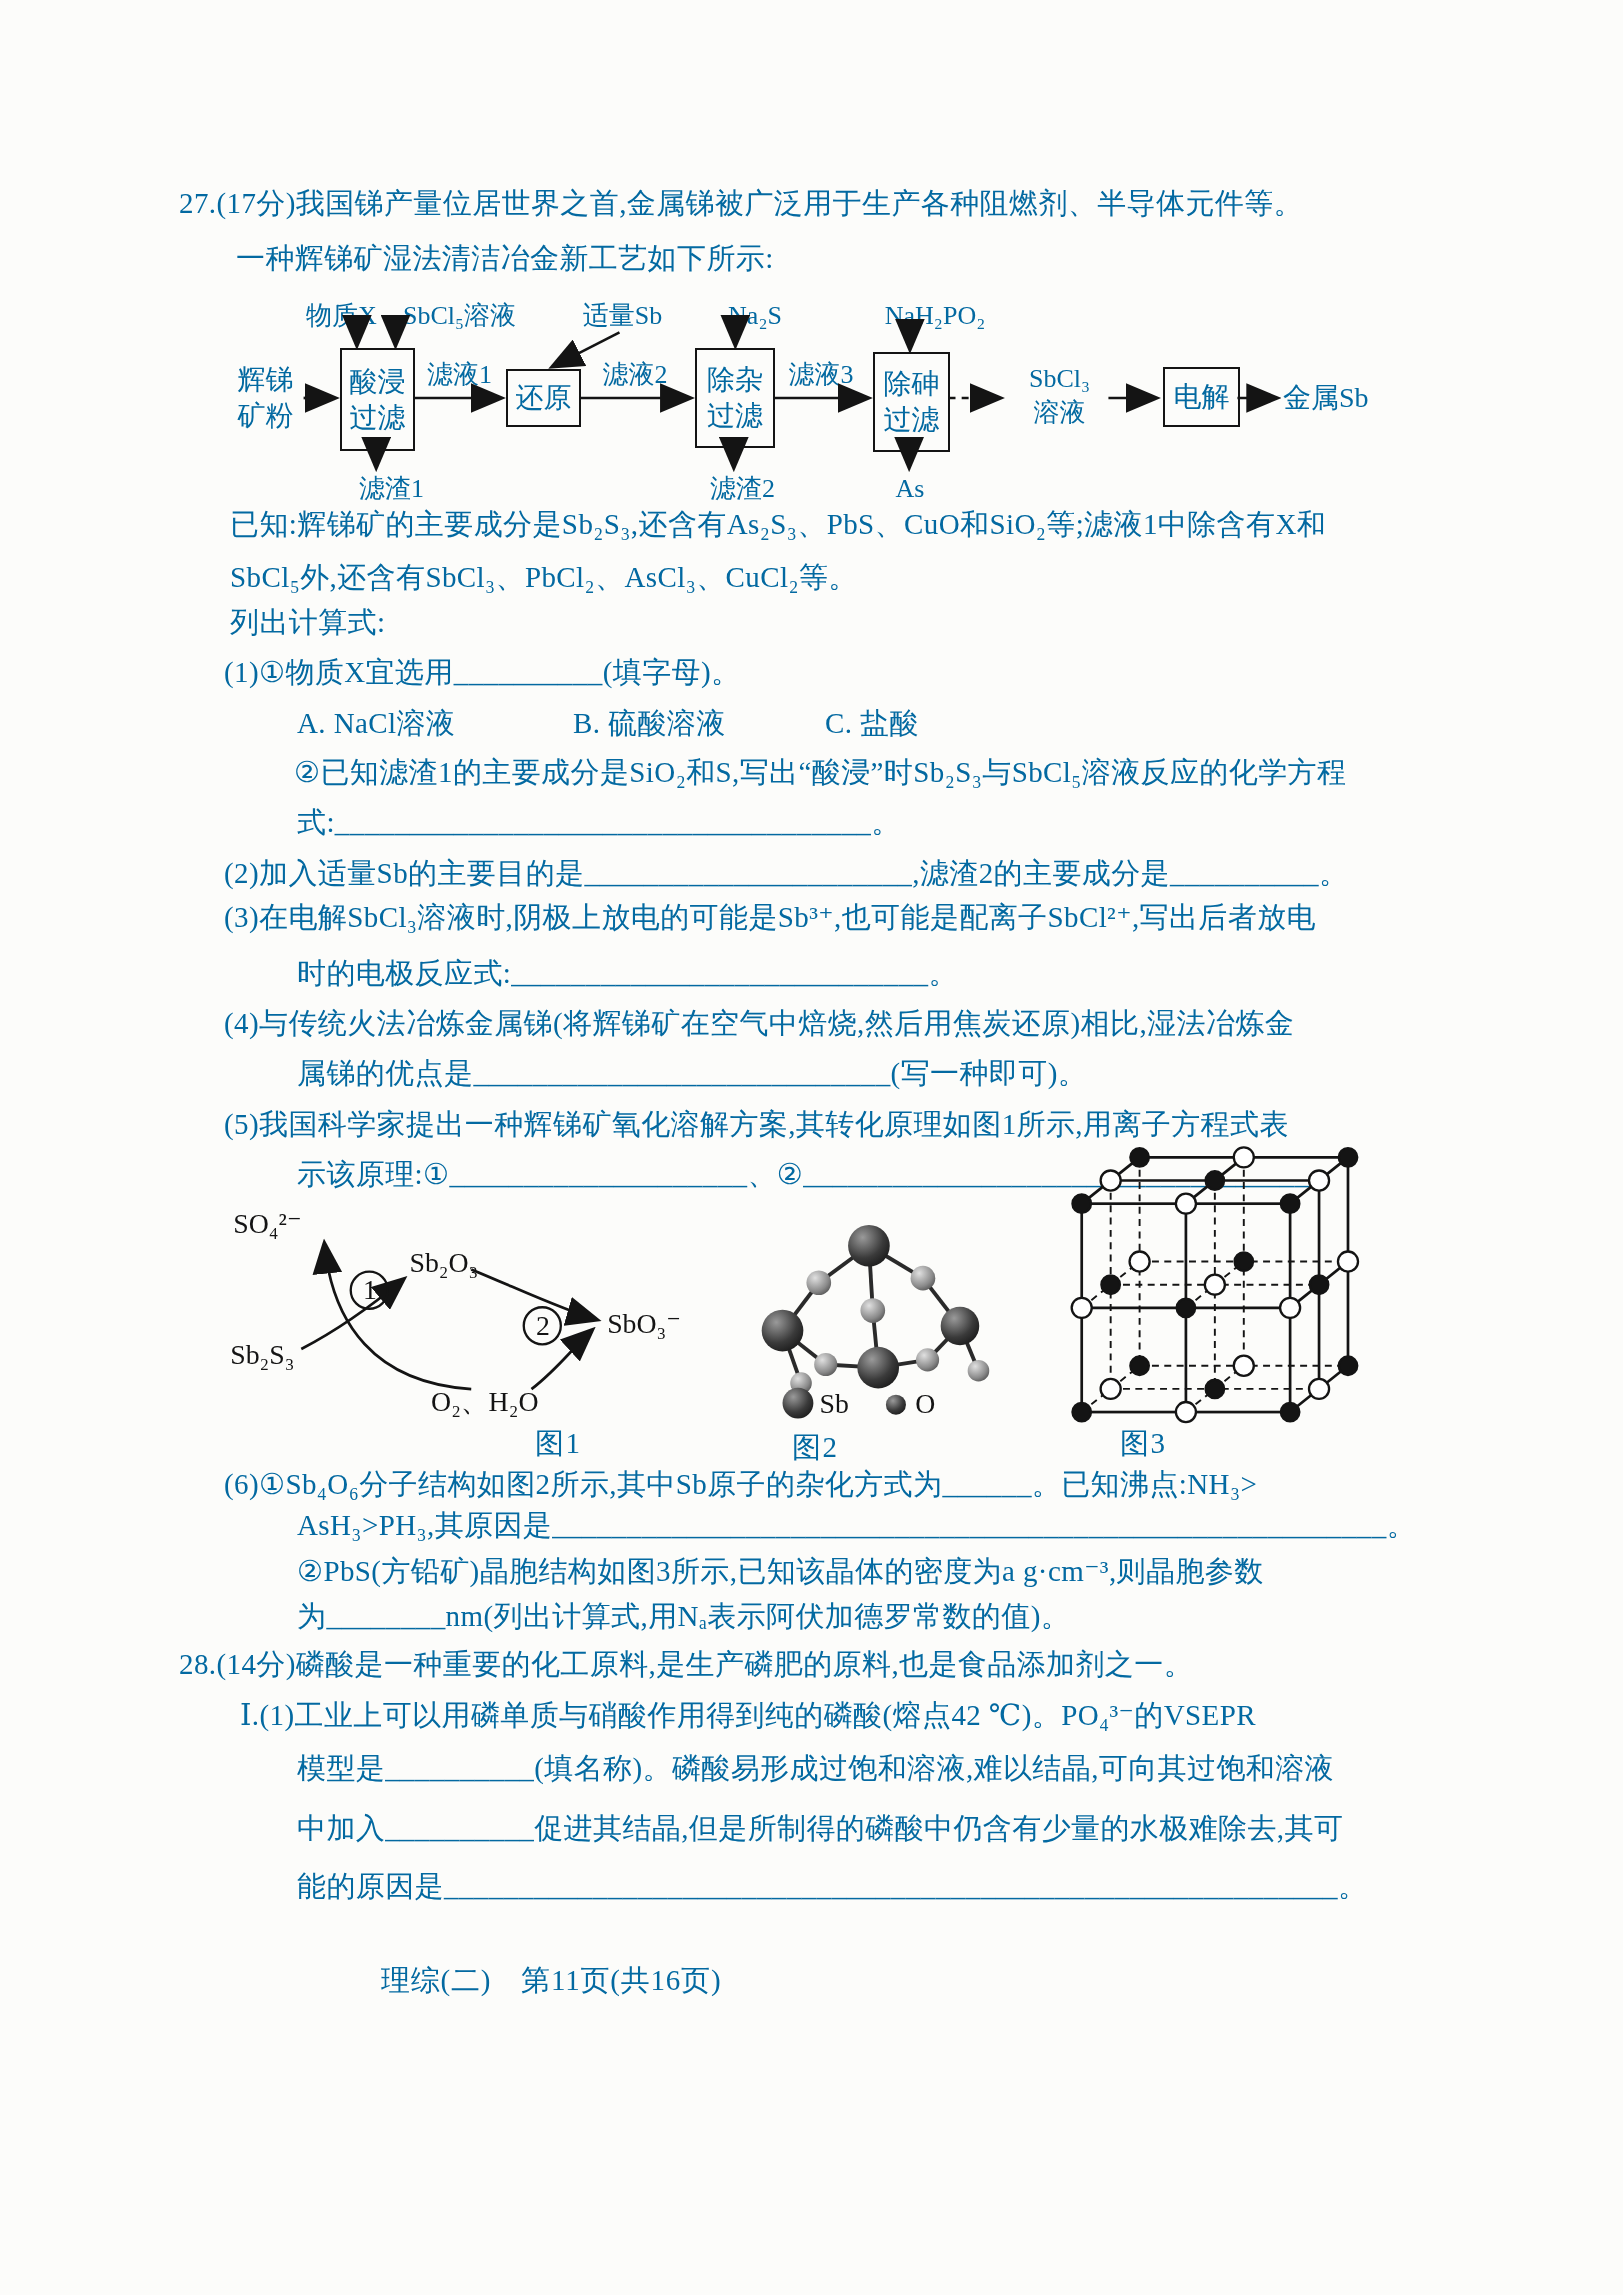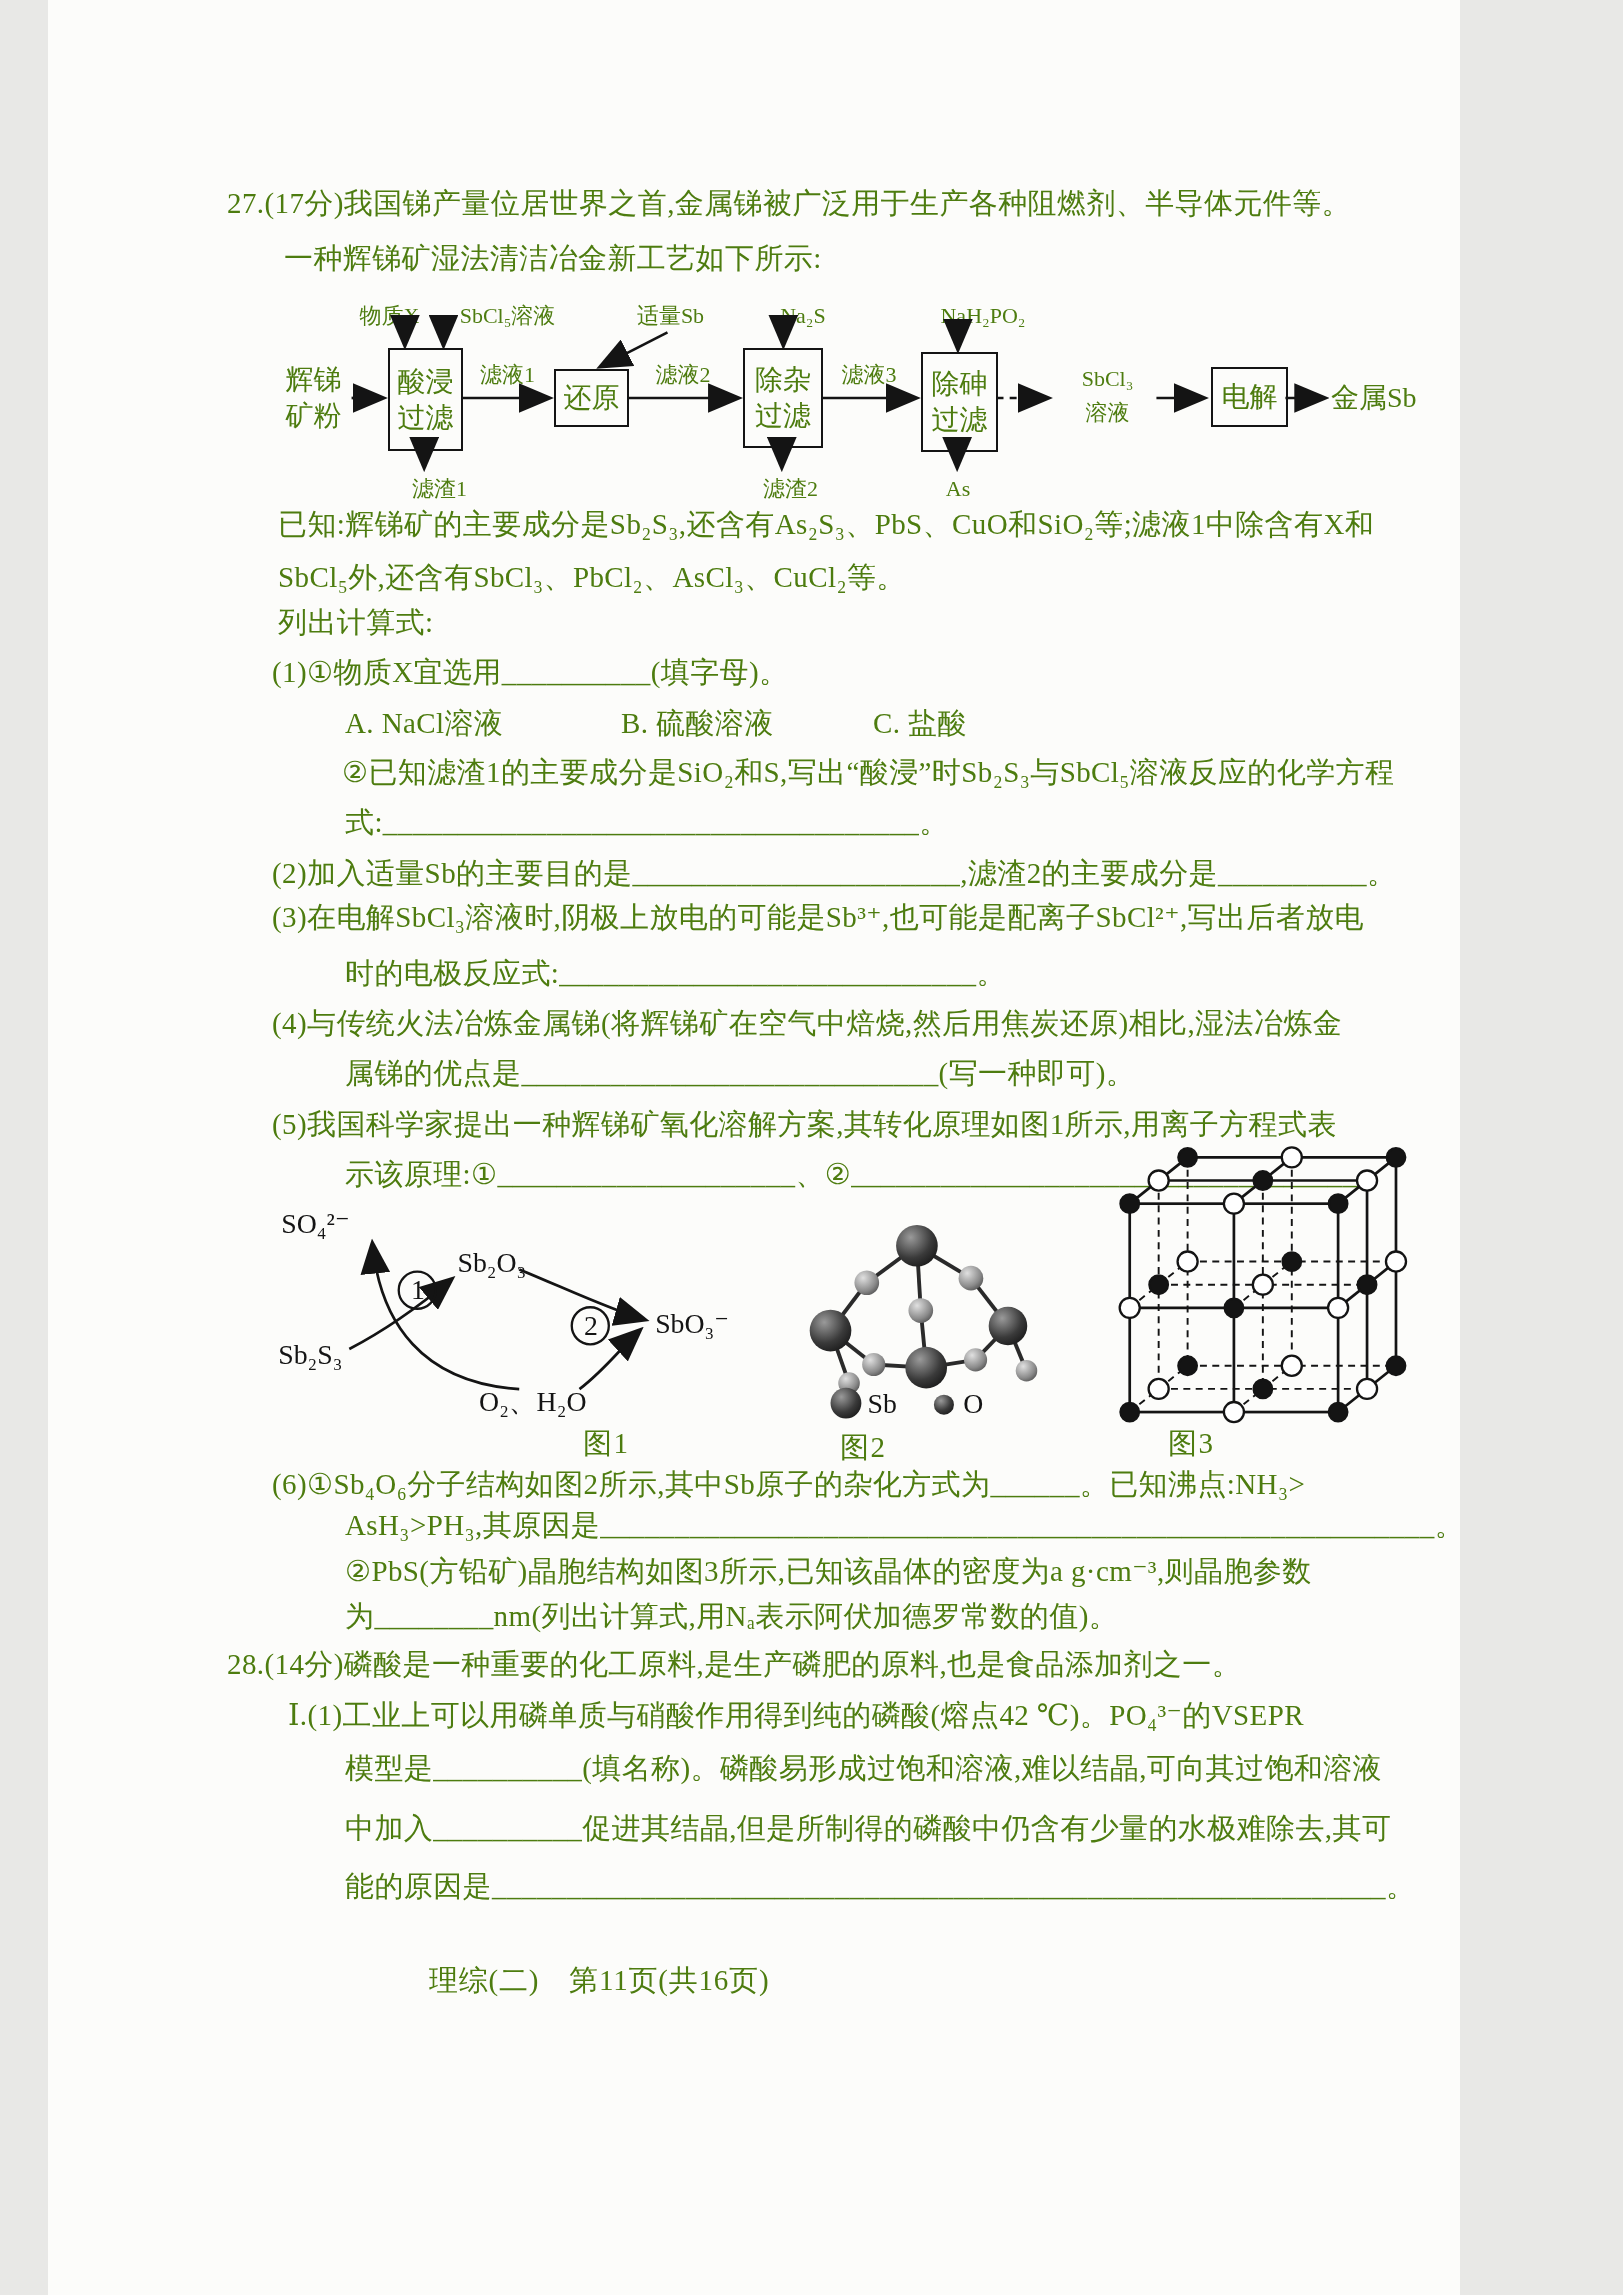--- a/index.html
+++ b/index.html
@@ -1,35 +1,34 @@
 <!DOCTYPE html>
 <html style="font-size:12.4px"><head>
 <meta charset="utf-8">
 <style>
   html,body{margin:0;padding:0;background:#e8e8e6;}
   .page{
     position:relative;
-    width:1412px;height:2295px;
+    width:1623px;height:2295px;
     background:#fcfcfa;
     font-family:"Liberation Serif","DejaVu Serif","DejaVu Sans",serif;
-    color:#4d7c0f;
+    color:#0369a1;
     overflow:hidden;
-    margin-left:48px;
   }
   .tl{
     position:absolute;
     font-size:29px;
     line-height:37px;
     white-space:nowrap;
     letter-spacing:0.4px;
   }
   .preline{white-space:pre-line;}
   .fc-label{
     position:absolute;
-    font-size:22px;
+    font-size:26px;
     line-height:31px;
     text-align:center;
   }
   .fc-box{
     position:absolute;
     border:2.3px solid #141414;
     display:flex;align-items:center;justify-content:center;
     text-align:center;
     font-size:28px;line-height:36px;
     white-space:pre-line;

